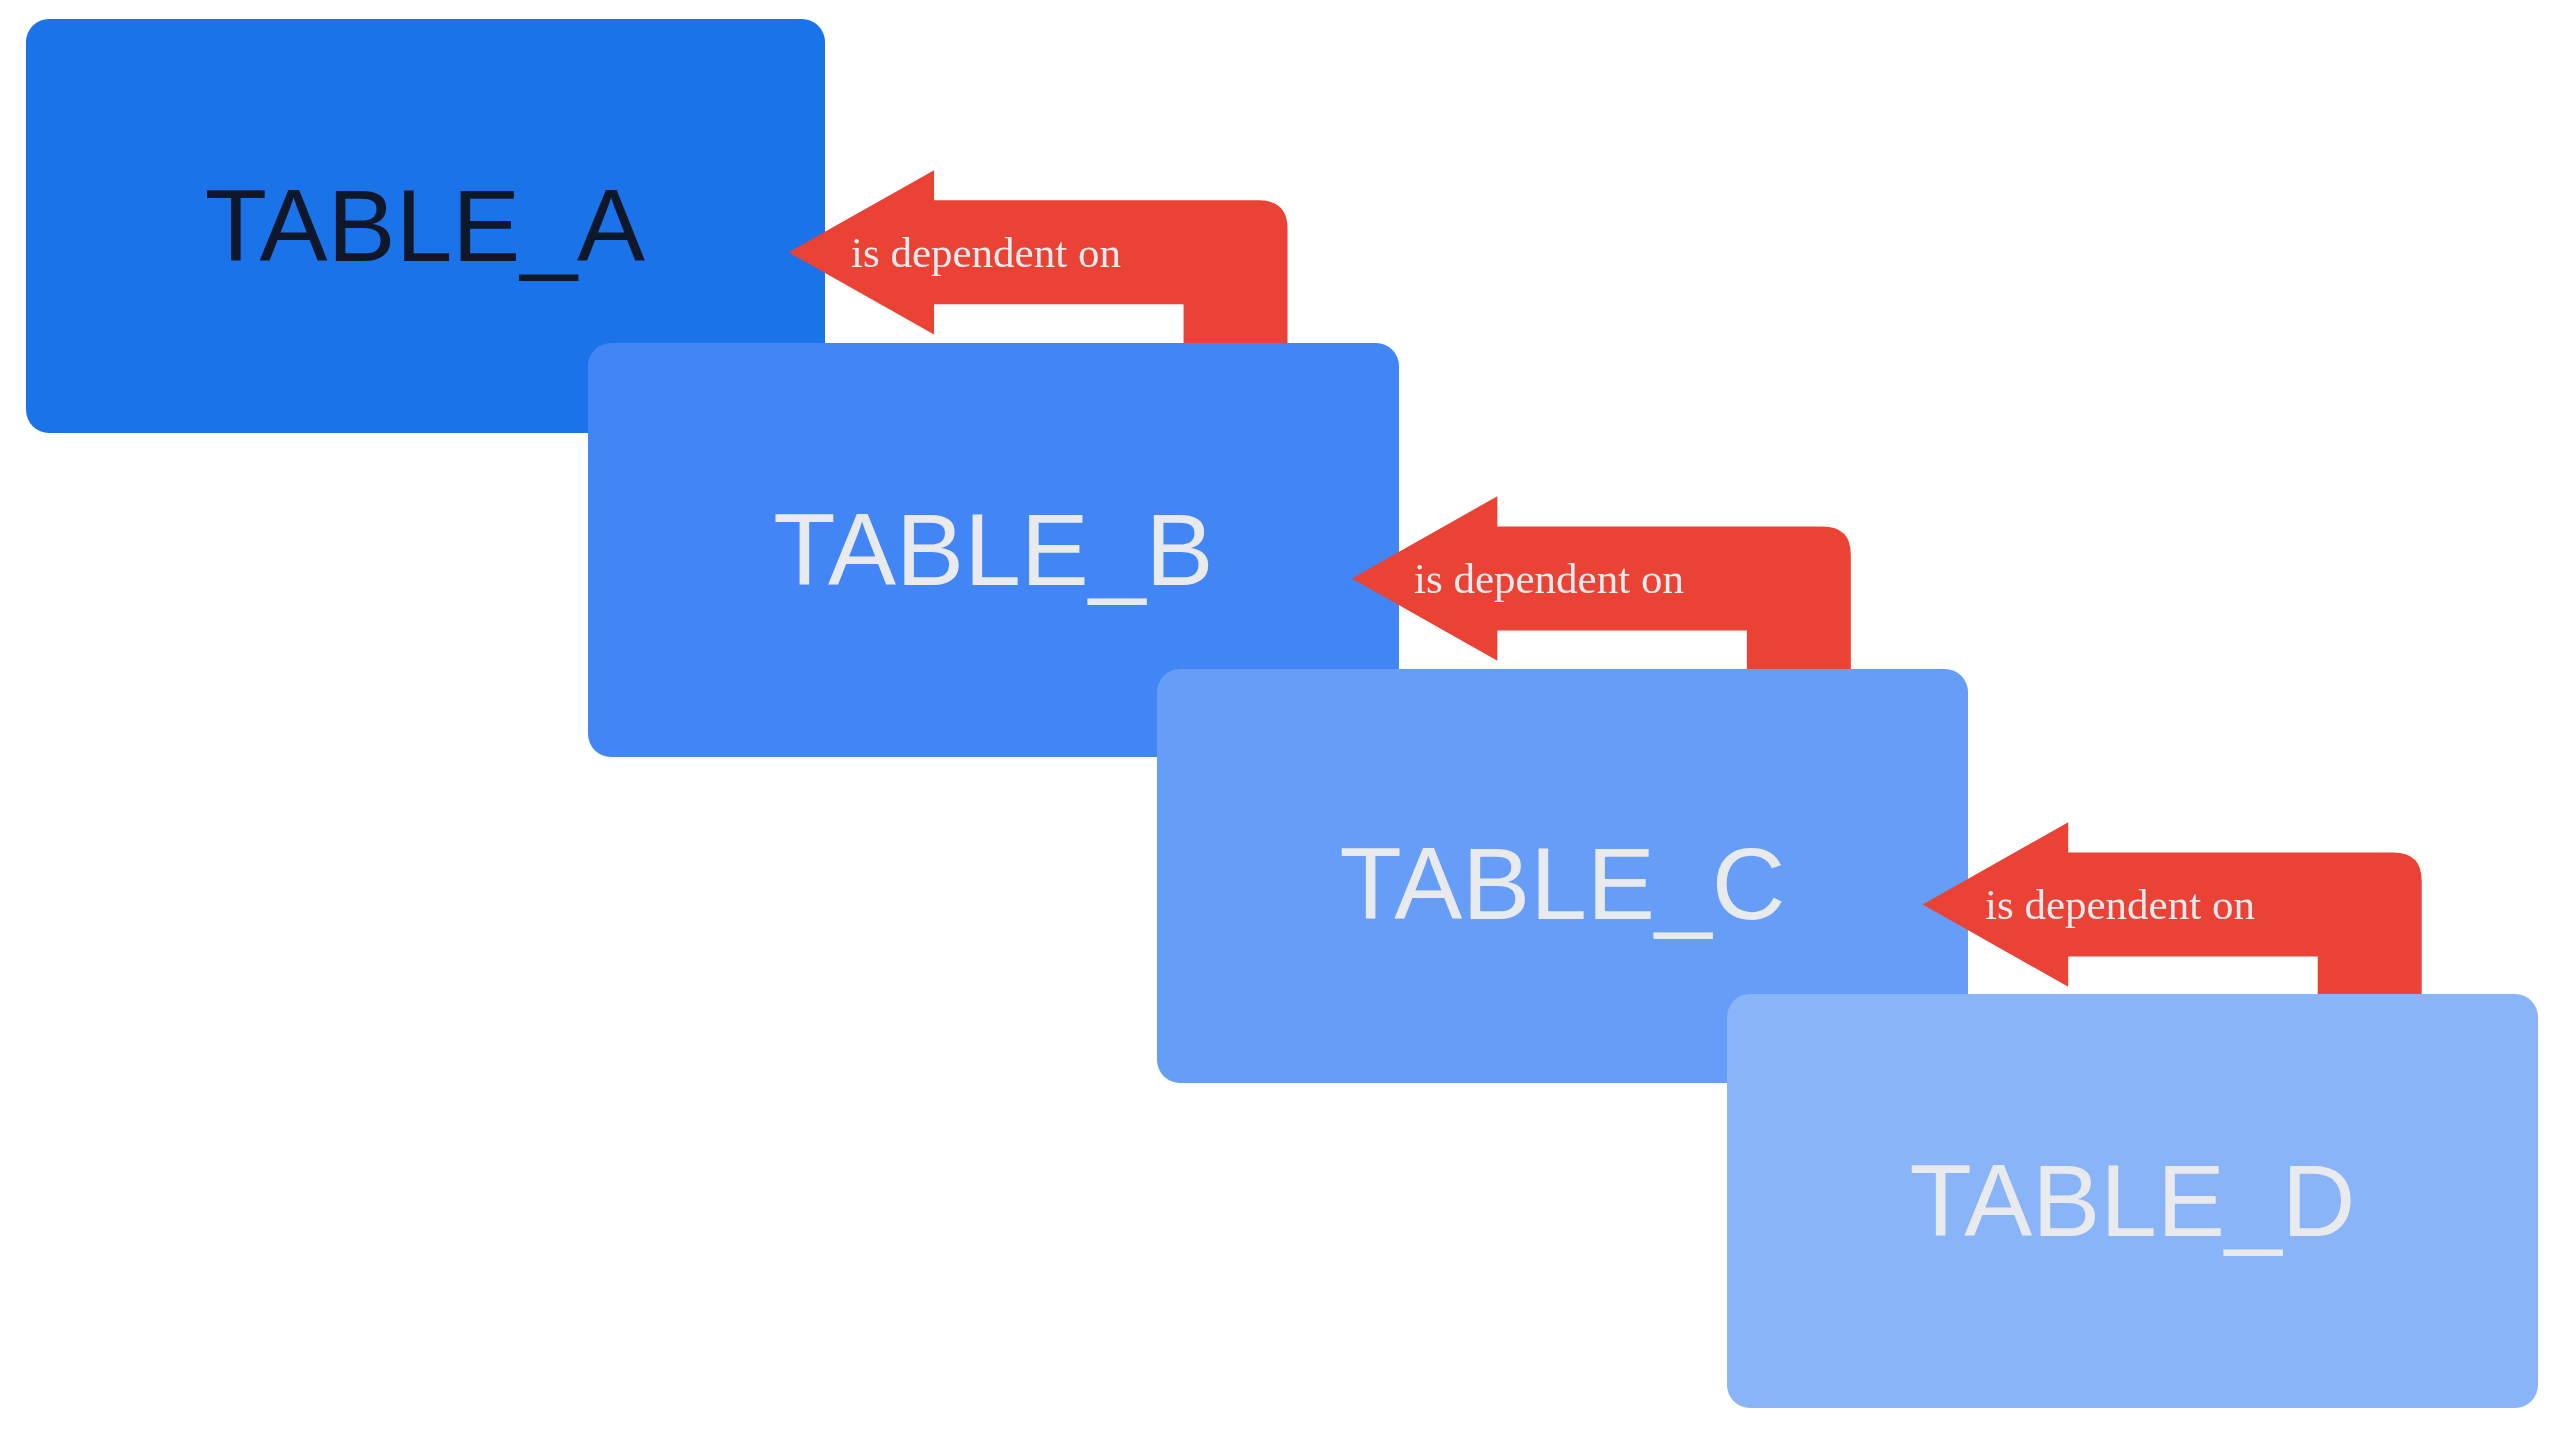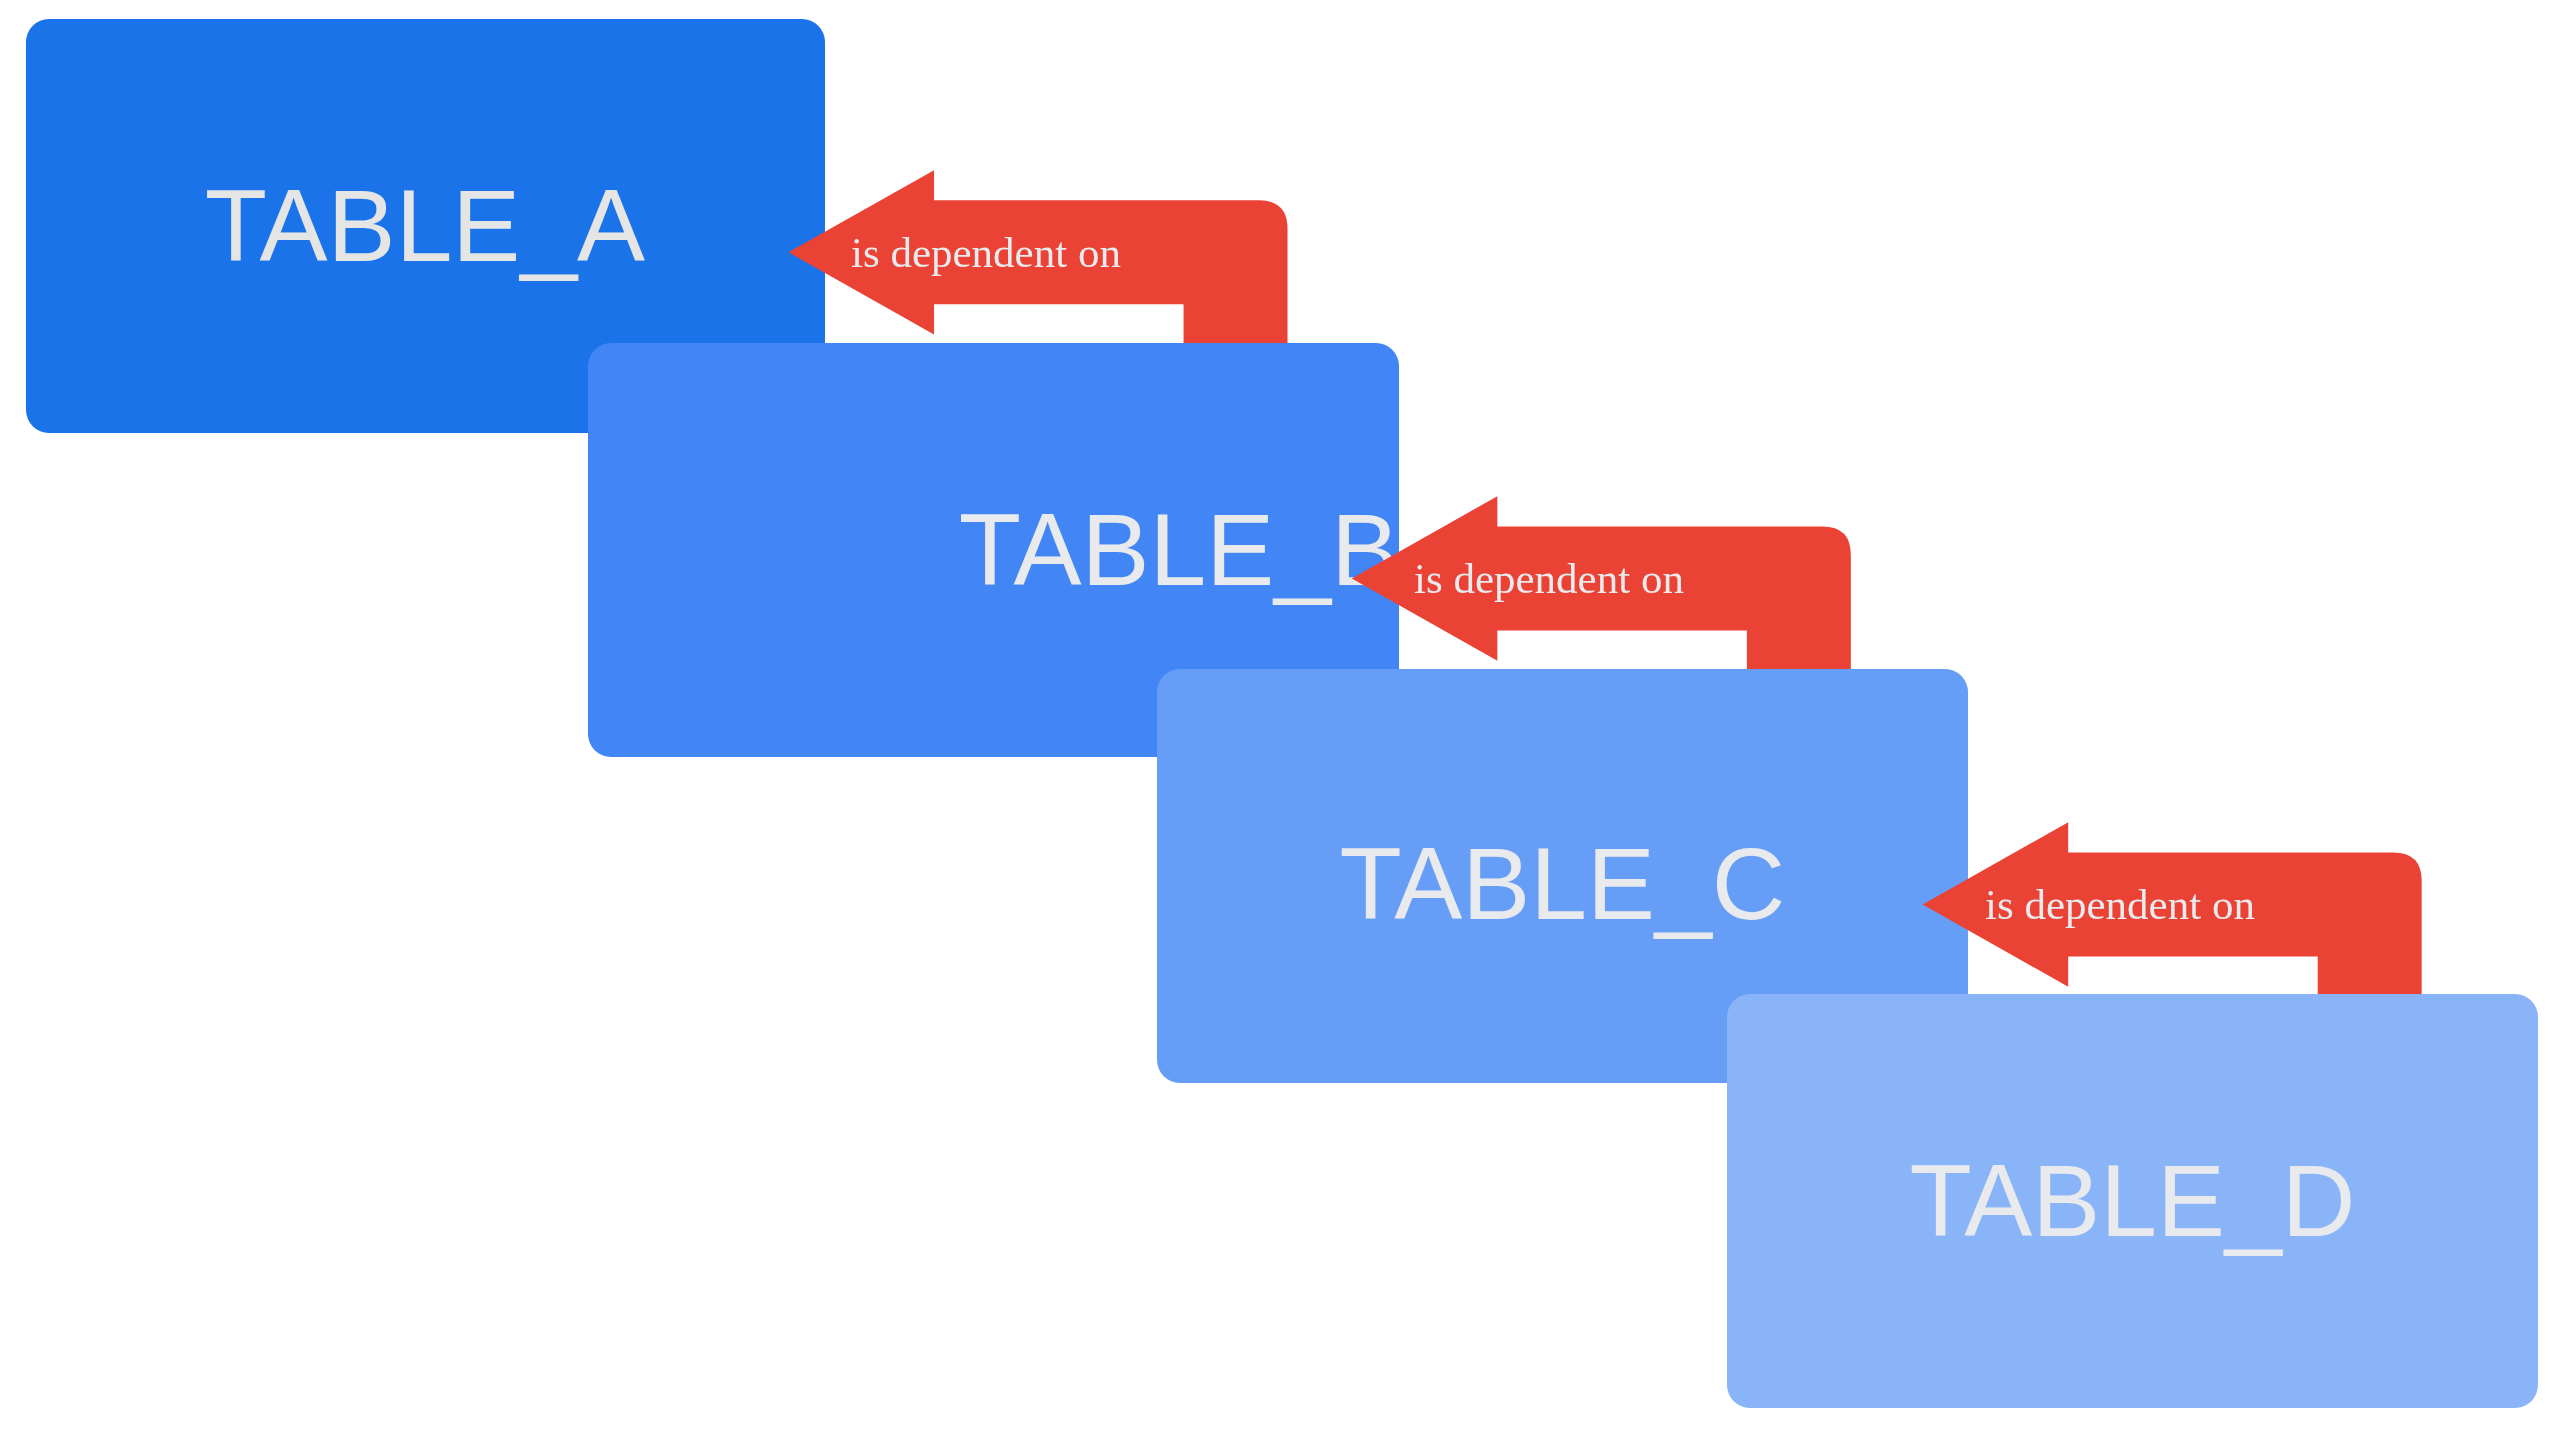--- a/index.html
+++ b/index.html
@@ -49,23 +49,23 @@
     white-space: nowrap;
     line-height: 1;
     user-select: none;
   }
 </style>
 </head>
 <body>
 
 <div id="canvas">
     <div class="node" style="left: 25.5px; top: 19px; width: 799px; height: 414px; background: rgb(26, 115, 232); z-index: 10;">
-      <span class="node-label" style="font-size: 102px; color: #e5e5e5;">TABLE_A</span>
+      <span class="node-label" style="font-size: 102px; color: #0f172a;">TABLE_A</span>
     </div>
-    <div class="node" style="left: 588px; top: 343px; width: 811px; height: 414px; background: rgb(66, 133, 244); z-index: 20; justify-content: flex-end;">
+    <div class="node" style="left: 588px; top: 343px; width: 811px; height: 414px; background: rgb(66, 133, 244); z-index: 20;">
       <span class="node-label" style="font-size: 102px; color: rgb(232, 234, 237);">TABLE_B</span>
     </div>
     <div class="node" style="left: 1157px; top: 669px; width: 811px; height: 414px; background: rgb(102, 157, 246); z-index: 30;">
       <span class="node-label" style="font-size: 102px; color: rgb(232, 234, 237); margin-top: 16px;">TABLE_C</span>
     </div>
     <div class="node" style="left: 1727px; top: 994px; width: 811px; height: 414px; background: rgb(138, 180, 248); z-index: 40;">
       <span class="node-label" style="font-size: 102px; color: rgb(232, 234, 237);">TABLE_D</span>
     </div>
     <svg class="edge" viewBox="0 0 2725 1513" width="2576" height="1430" style="z-index: 15;">
       <path d="M 834 267 L 988 180 L 988 212 L 1332 212 Q 1362 212 1362 242 L 1362 372 L 1252 372 L 1252 322 L 988 322 L 988 354 Z" fill="#EA4335"></path>

